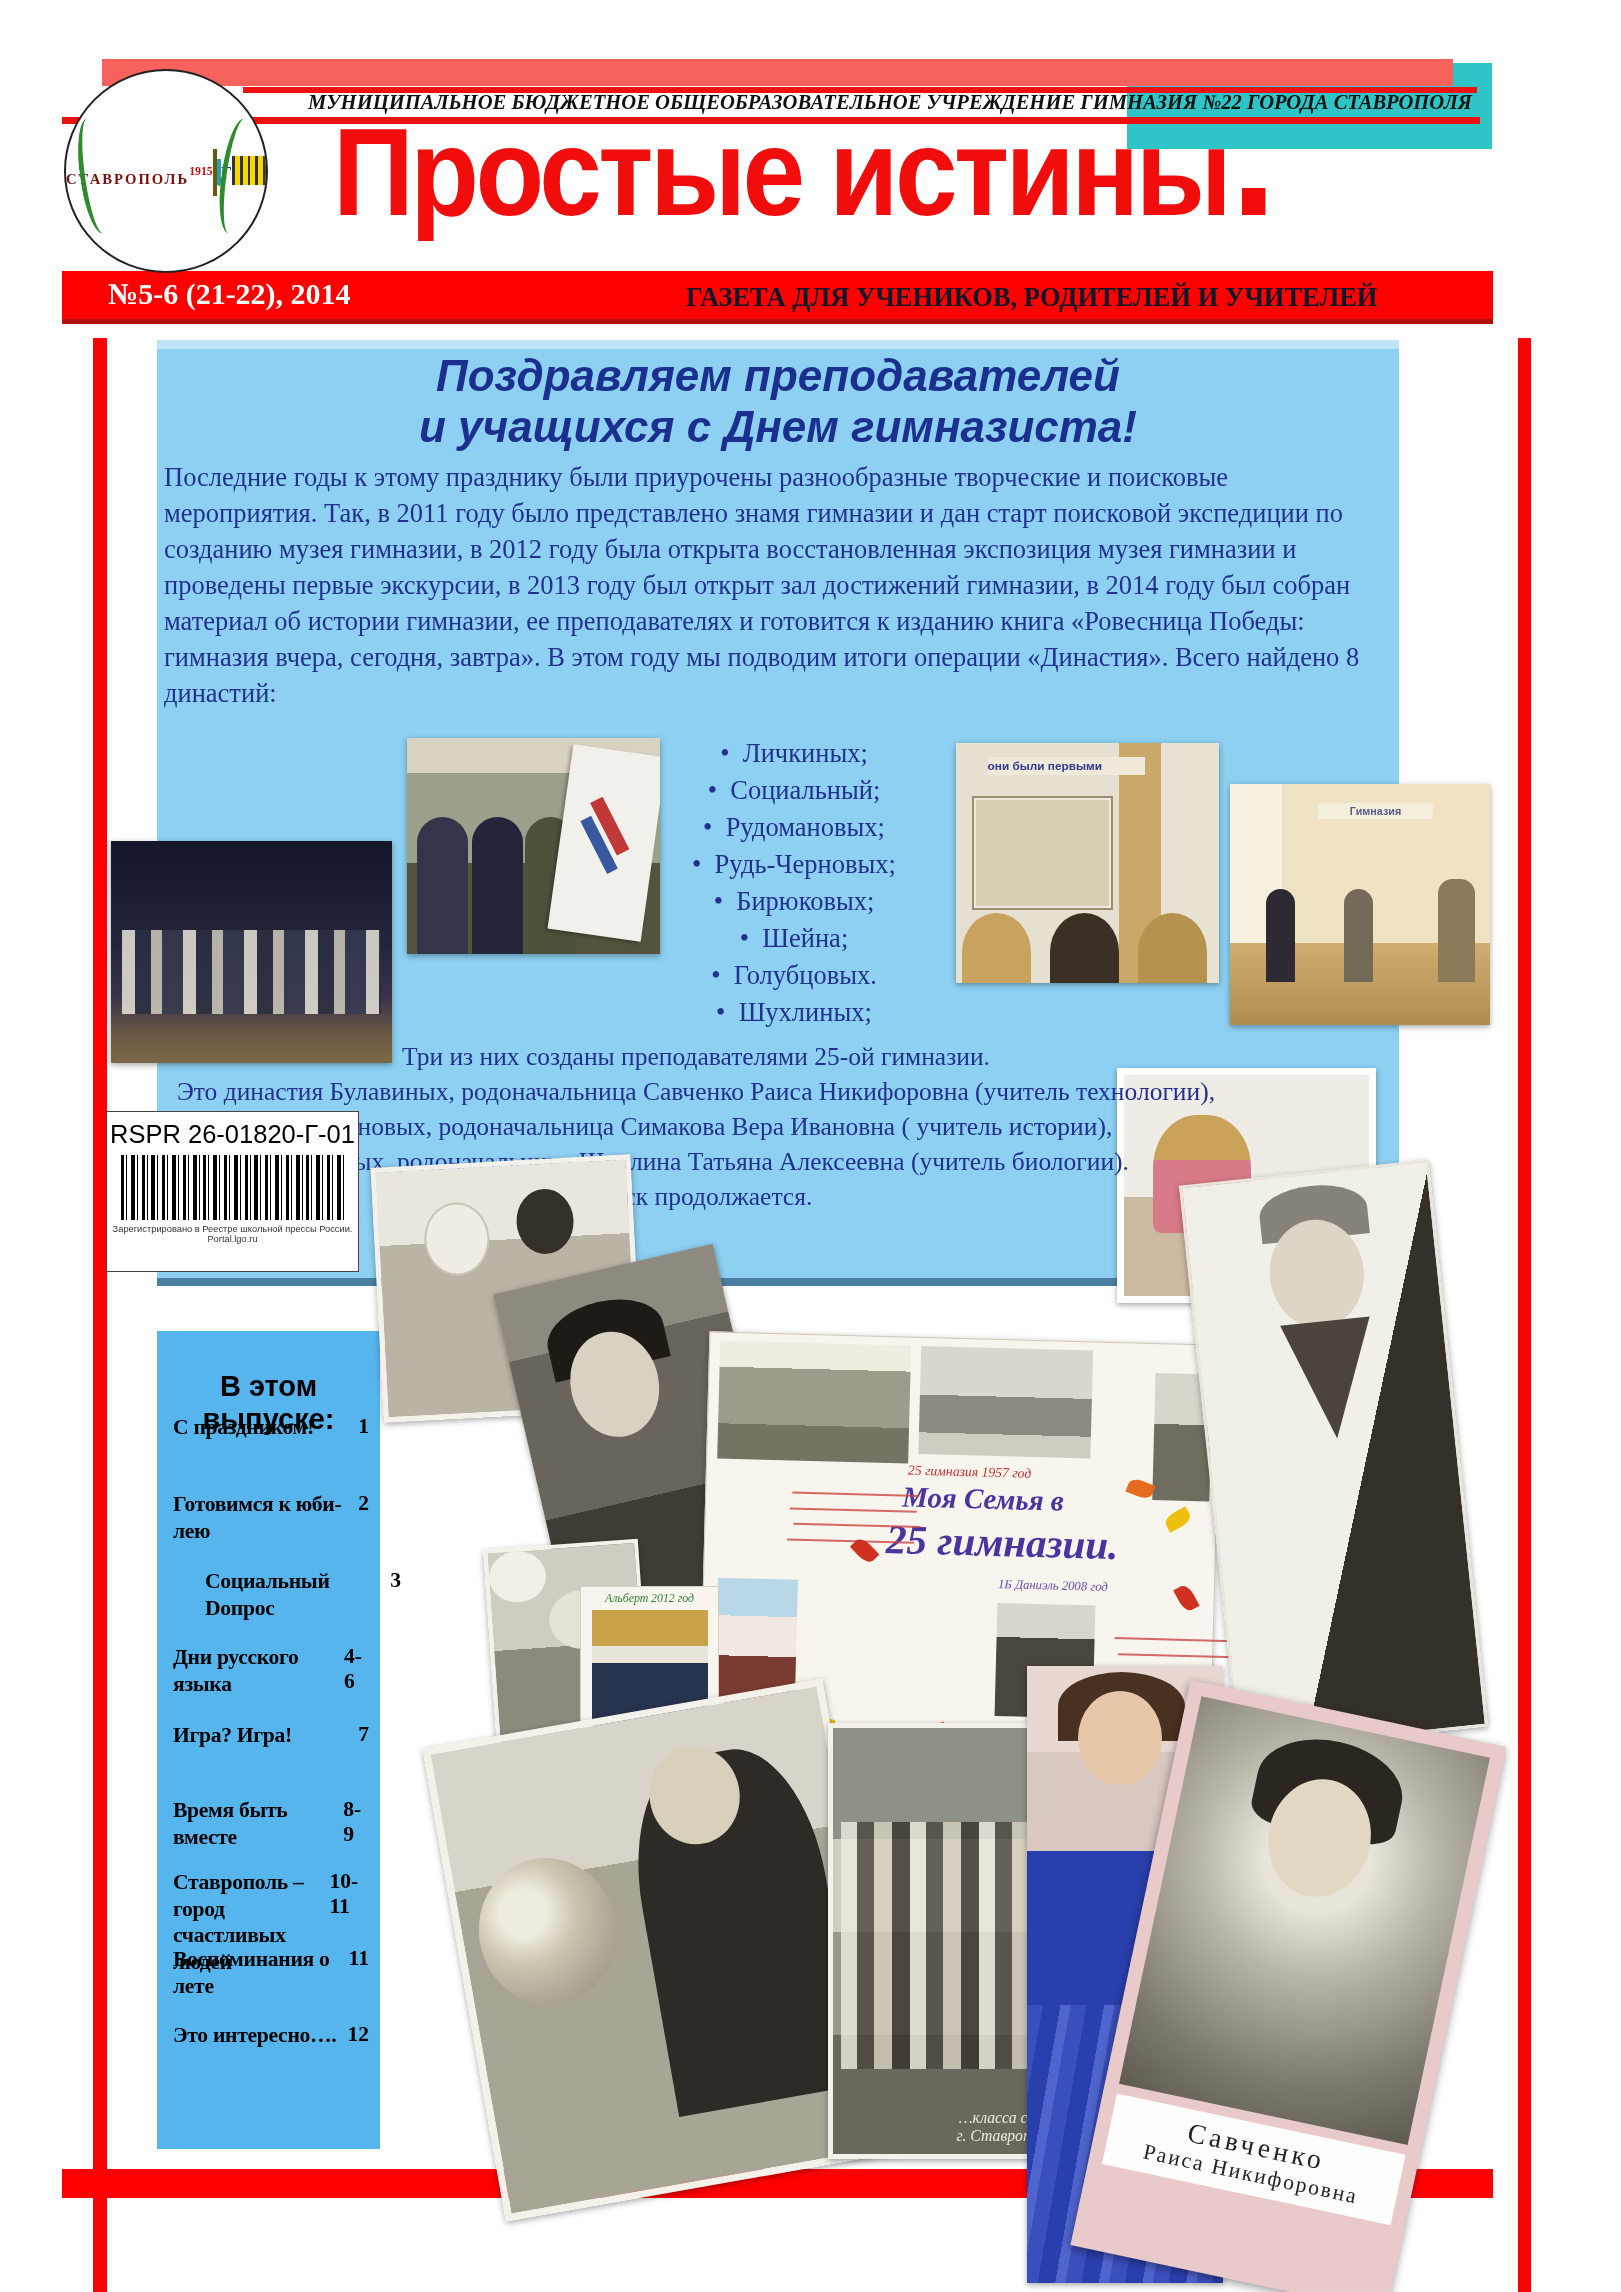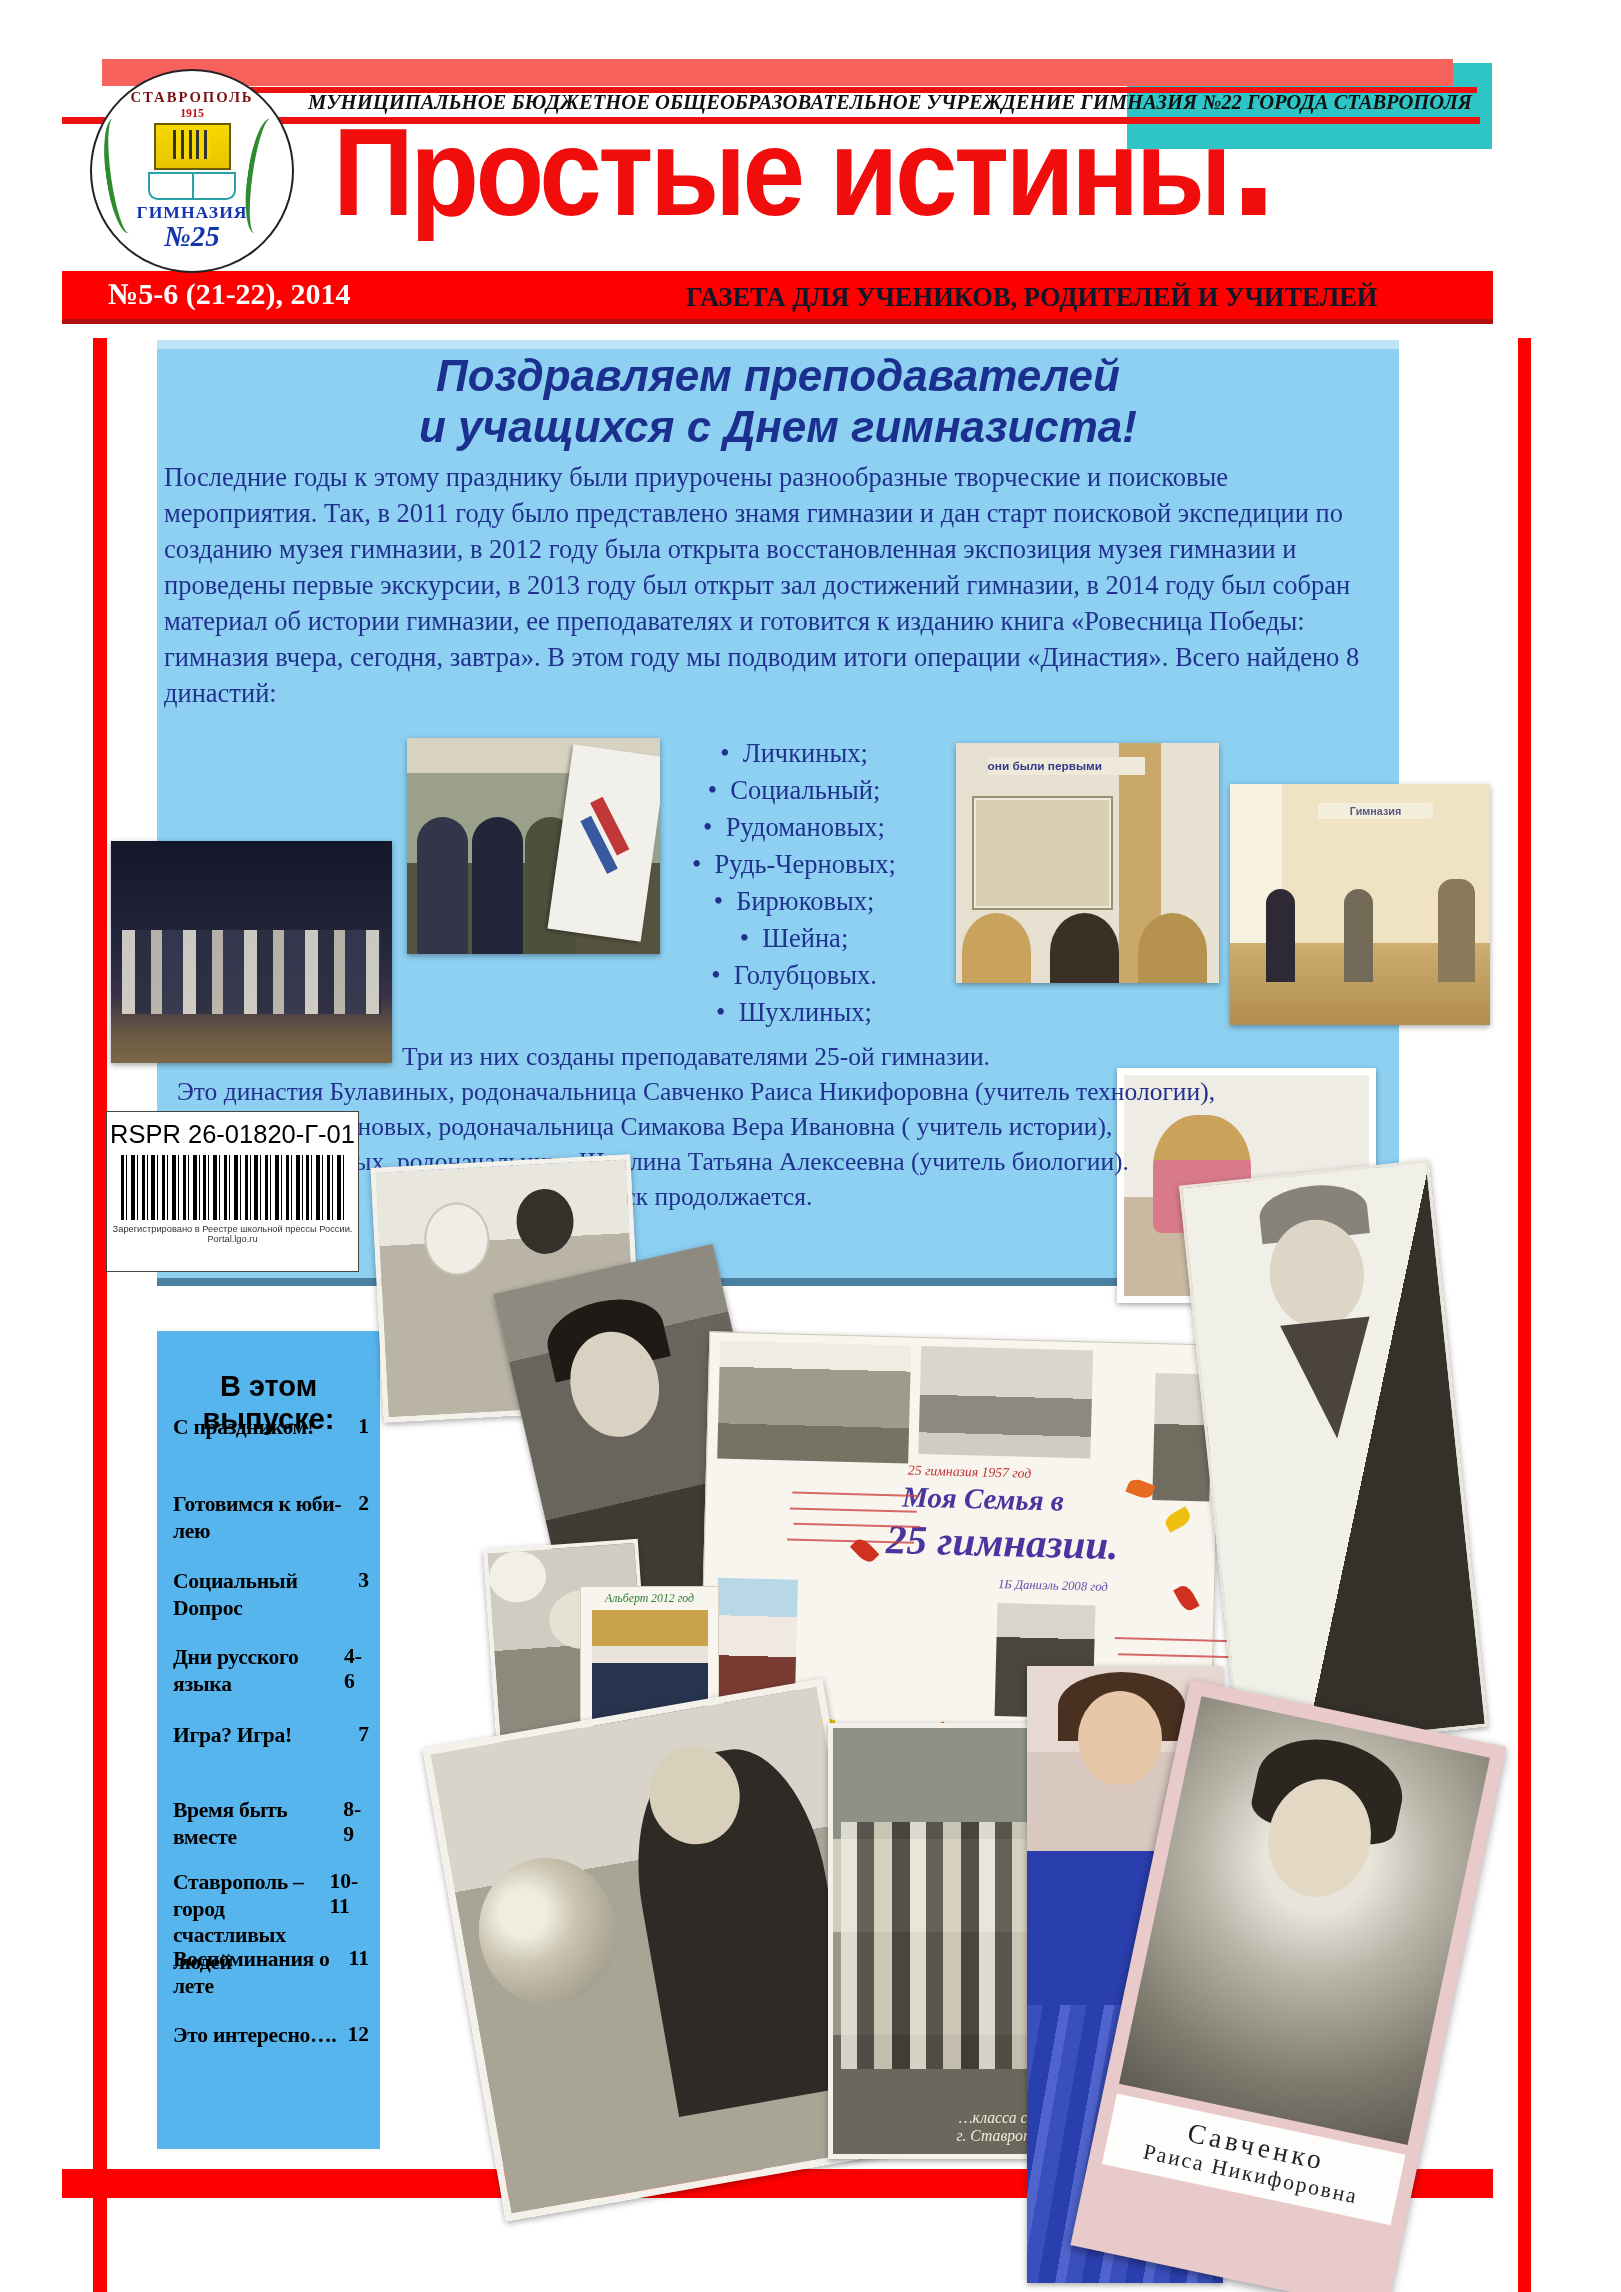--- a/index.html
+++ b/index.html
@@ -12,22 +12,22 @@
   .redline1{position:absolute;left:243px;top:87px;width:1234px;height:5.9px;background:#ec1212;z-index:3;}
   .redline2{position:absolute;left:62px;top:117px;width:1418px;height:6.9px;background:#ec1212;z-index:3;}
   .inst-line{position:absolute;left:245px;top:91px;width:1227px;text-align:right;z-index:4;
              font:bold italic 20.6px "Liberation Serif",serif;color:#111;white-space:nowrap;}
   .masthead-title{position:absolute;left:333px;top:100px;z-index:5;line-height:1;white-space:nowrap;
              font:bold 125px "Liberation Sans",sans-serif;color:#f20d0d;letter-spacing:-3.9px;
              transform:scaleX(.9);transform-origin:left top;}
   .masthead-title .dot{display:inline-block;width:25.5px;height:27.4px;background:#f20d0d;margin-left:15.7px;}
 
   
-  .logo{position:absolute;left:90px;top:69px;width:200px;height:200px;border-radius:50%;
-        background:#fff;border:2.9px solid #222;z-index:6;display:flex;flex-direction:column;
+  .logo{position:absolute;left:64px;top:69px;width:200px;height:200px;border-radius:50%;
+        background:#fff;border:2.9px solid #222;z-index:6;display:flex;flex-direction:row;
         align-items:center;text-align:center;overflow:hidden;}
   .logo .city{margin-top:17.6px;font:bold 14.7px "Liberation Serif",serif;color:#7a1010;letter-spacing:2px;}
   .logo .year{font:bold 11.8px "Liberation Serif",serif;color:#c01010;}
   .logo .building{width:73px;height:43px;margin-top:2px;background:linear-gradient(180deg,#f6d800,#e8c400);
         border:2px solid #6a5a10;position:relative;}
   .logo .building .win{position:absolute;left:17.6px;top:5.9px;width:37px;height:29px;
         background:repeating-linear-gradient(90deg,#333 0 2.9px,#f6d800 2.9px 7.8px);}
   .logo .book{width:84px;height:23.5px;margin-top:2.9px;background:#fff;border:2px solid #2aa0a8;
         border-radius:0 0 9.8px 9.8px;position:relative;}
   .logo .book .spine{position:absolute;left:50%;top:0;width:2px;height:100%;background:#2aa0a8;}
@@ -109,21 +109,21 @@
   .barcode-box .note{font:9.3px "Liberation Sans",sans-serif;color:#333;}
 
   
   .toc-panel{position:absolute;left:157px;top:1331px;width:223px;height:818px;background:#57b5ee;z-index:1;}
   .toc-header{position:absolute;left:157px;top:1370px;width:223px;text-align:center;z-index:2;
          font:bold 29px "Liberation Sans",sans-serif;color:#000;}
   .toc-row{position:absolute;left:173px;width:196px;display:flex;justify-content:space-between;
          align-items:flex-start;z-index:2;font:bold 21.6px "Liberation Serif",serif;color:#000;}
   .toc-row .t{white-space:pre-line;line-height:26.5px;letter-spacing:-0.3px;}
   .toc-row .p{margin-left:5.9px;}
-  .tr0{top:1414px;} .tr1{top:1491px;} .tr2{top:1568px;} .tr3{top:1644px;} .tr4{top:1722px;}
+  .tr0{top:1414px;} .tr1{top:1491px;} .tr2{top:1568px;margin-left:32px;} .tr3{top:1644px;} .tr4{top:1722px;}
   .tr5{top:1797px;} .tr6{top:1869px;} .tr7{top:1946px;} .tr8{top:2022px;}
 
   
   .pair{left:377px;top:1161px;width:250px;height:245px;z-index:3;transform:rotate(-3deg);
         border:5.9px solid #f3f1ea;background:linear-gradient(180deg,#e9e6dd 0 30%,#b9b4a6 30% 100%);}
   .pair .hA{position:absolute;left:18%;top:14%;width:61px;height:69px;border-radius:50%;background:#efede6;border:2px solid #cac4b4;}
   .pair .hB{position:absolute;left:55%;top:10%;width:57px;height:65px;border-radius:50%;background:#35302a;}
   .blackboard{left:534px;top:1264px;width:225px;height:387px;z-index:3;transform:rotate(-13deg);
         background:linear-gradient(180deg,#8f8a80 0 18%,#6a655c 18% 60%,#403c35 60% 100%);}
   .blackboard .face{position:absolute;left:24%;top:16%;width:88px;height:106px;border-radius:50%;background:#d9d2c2;}

